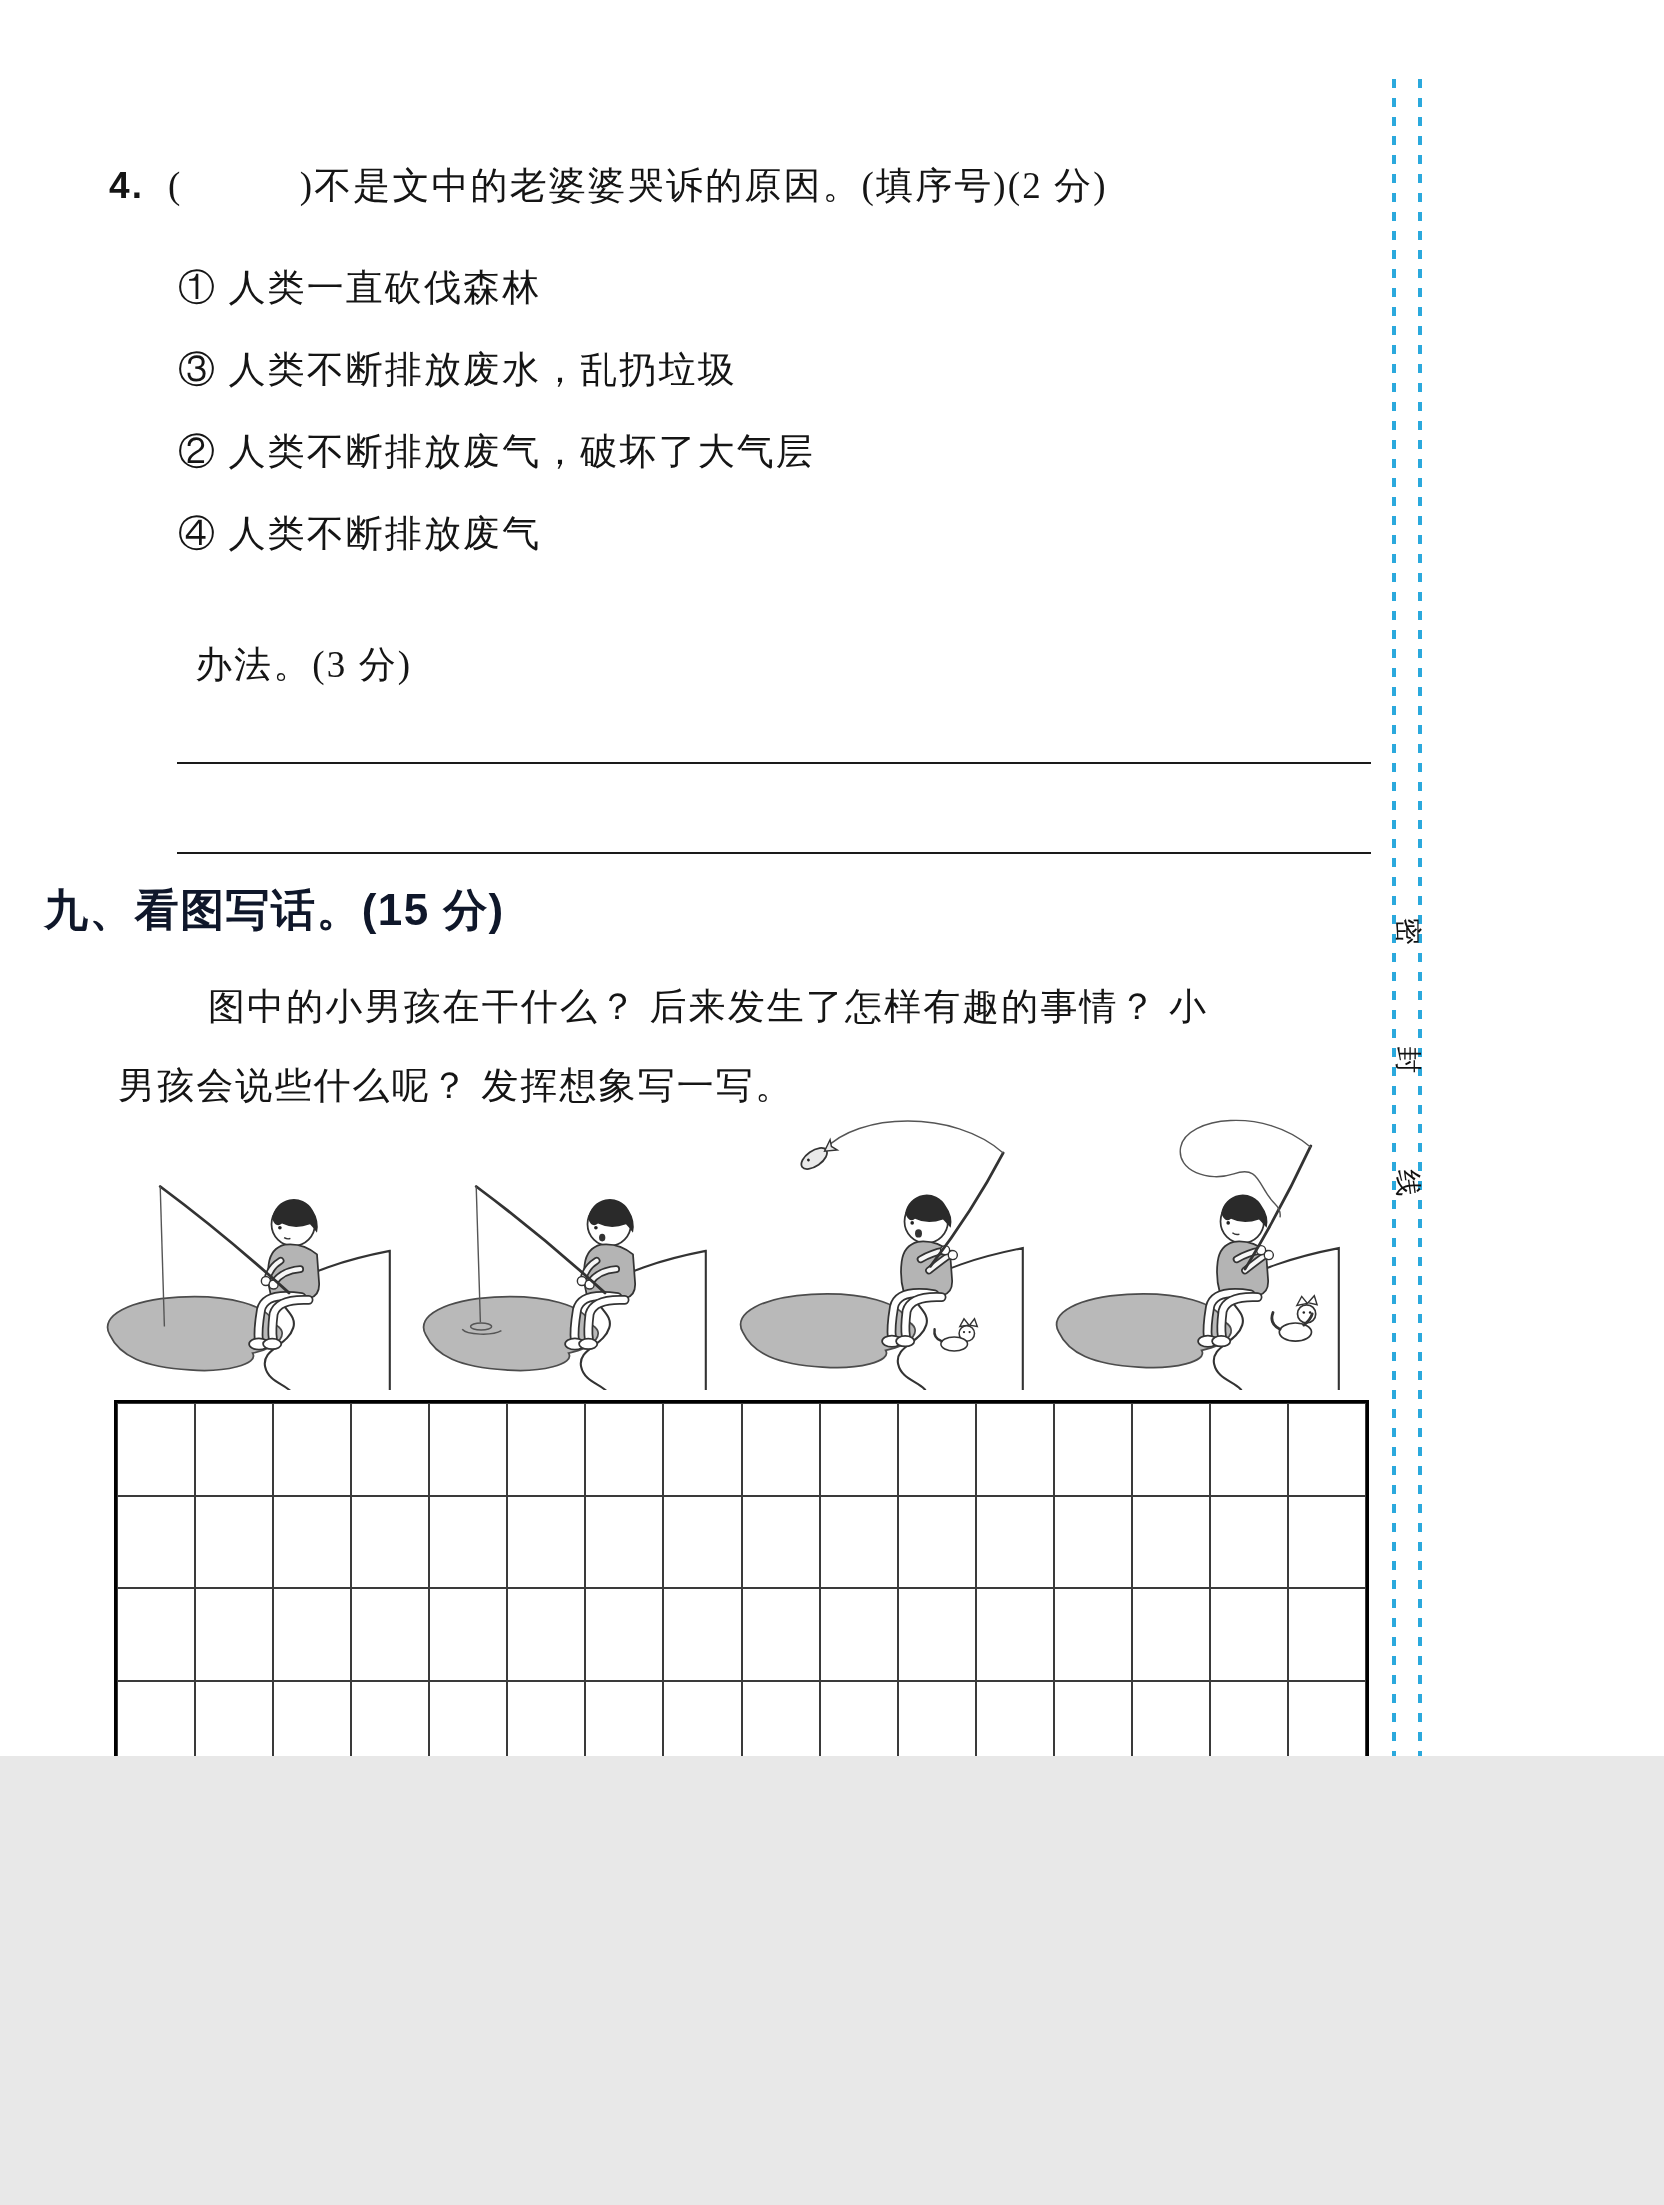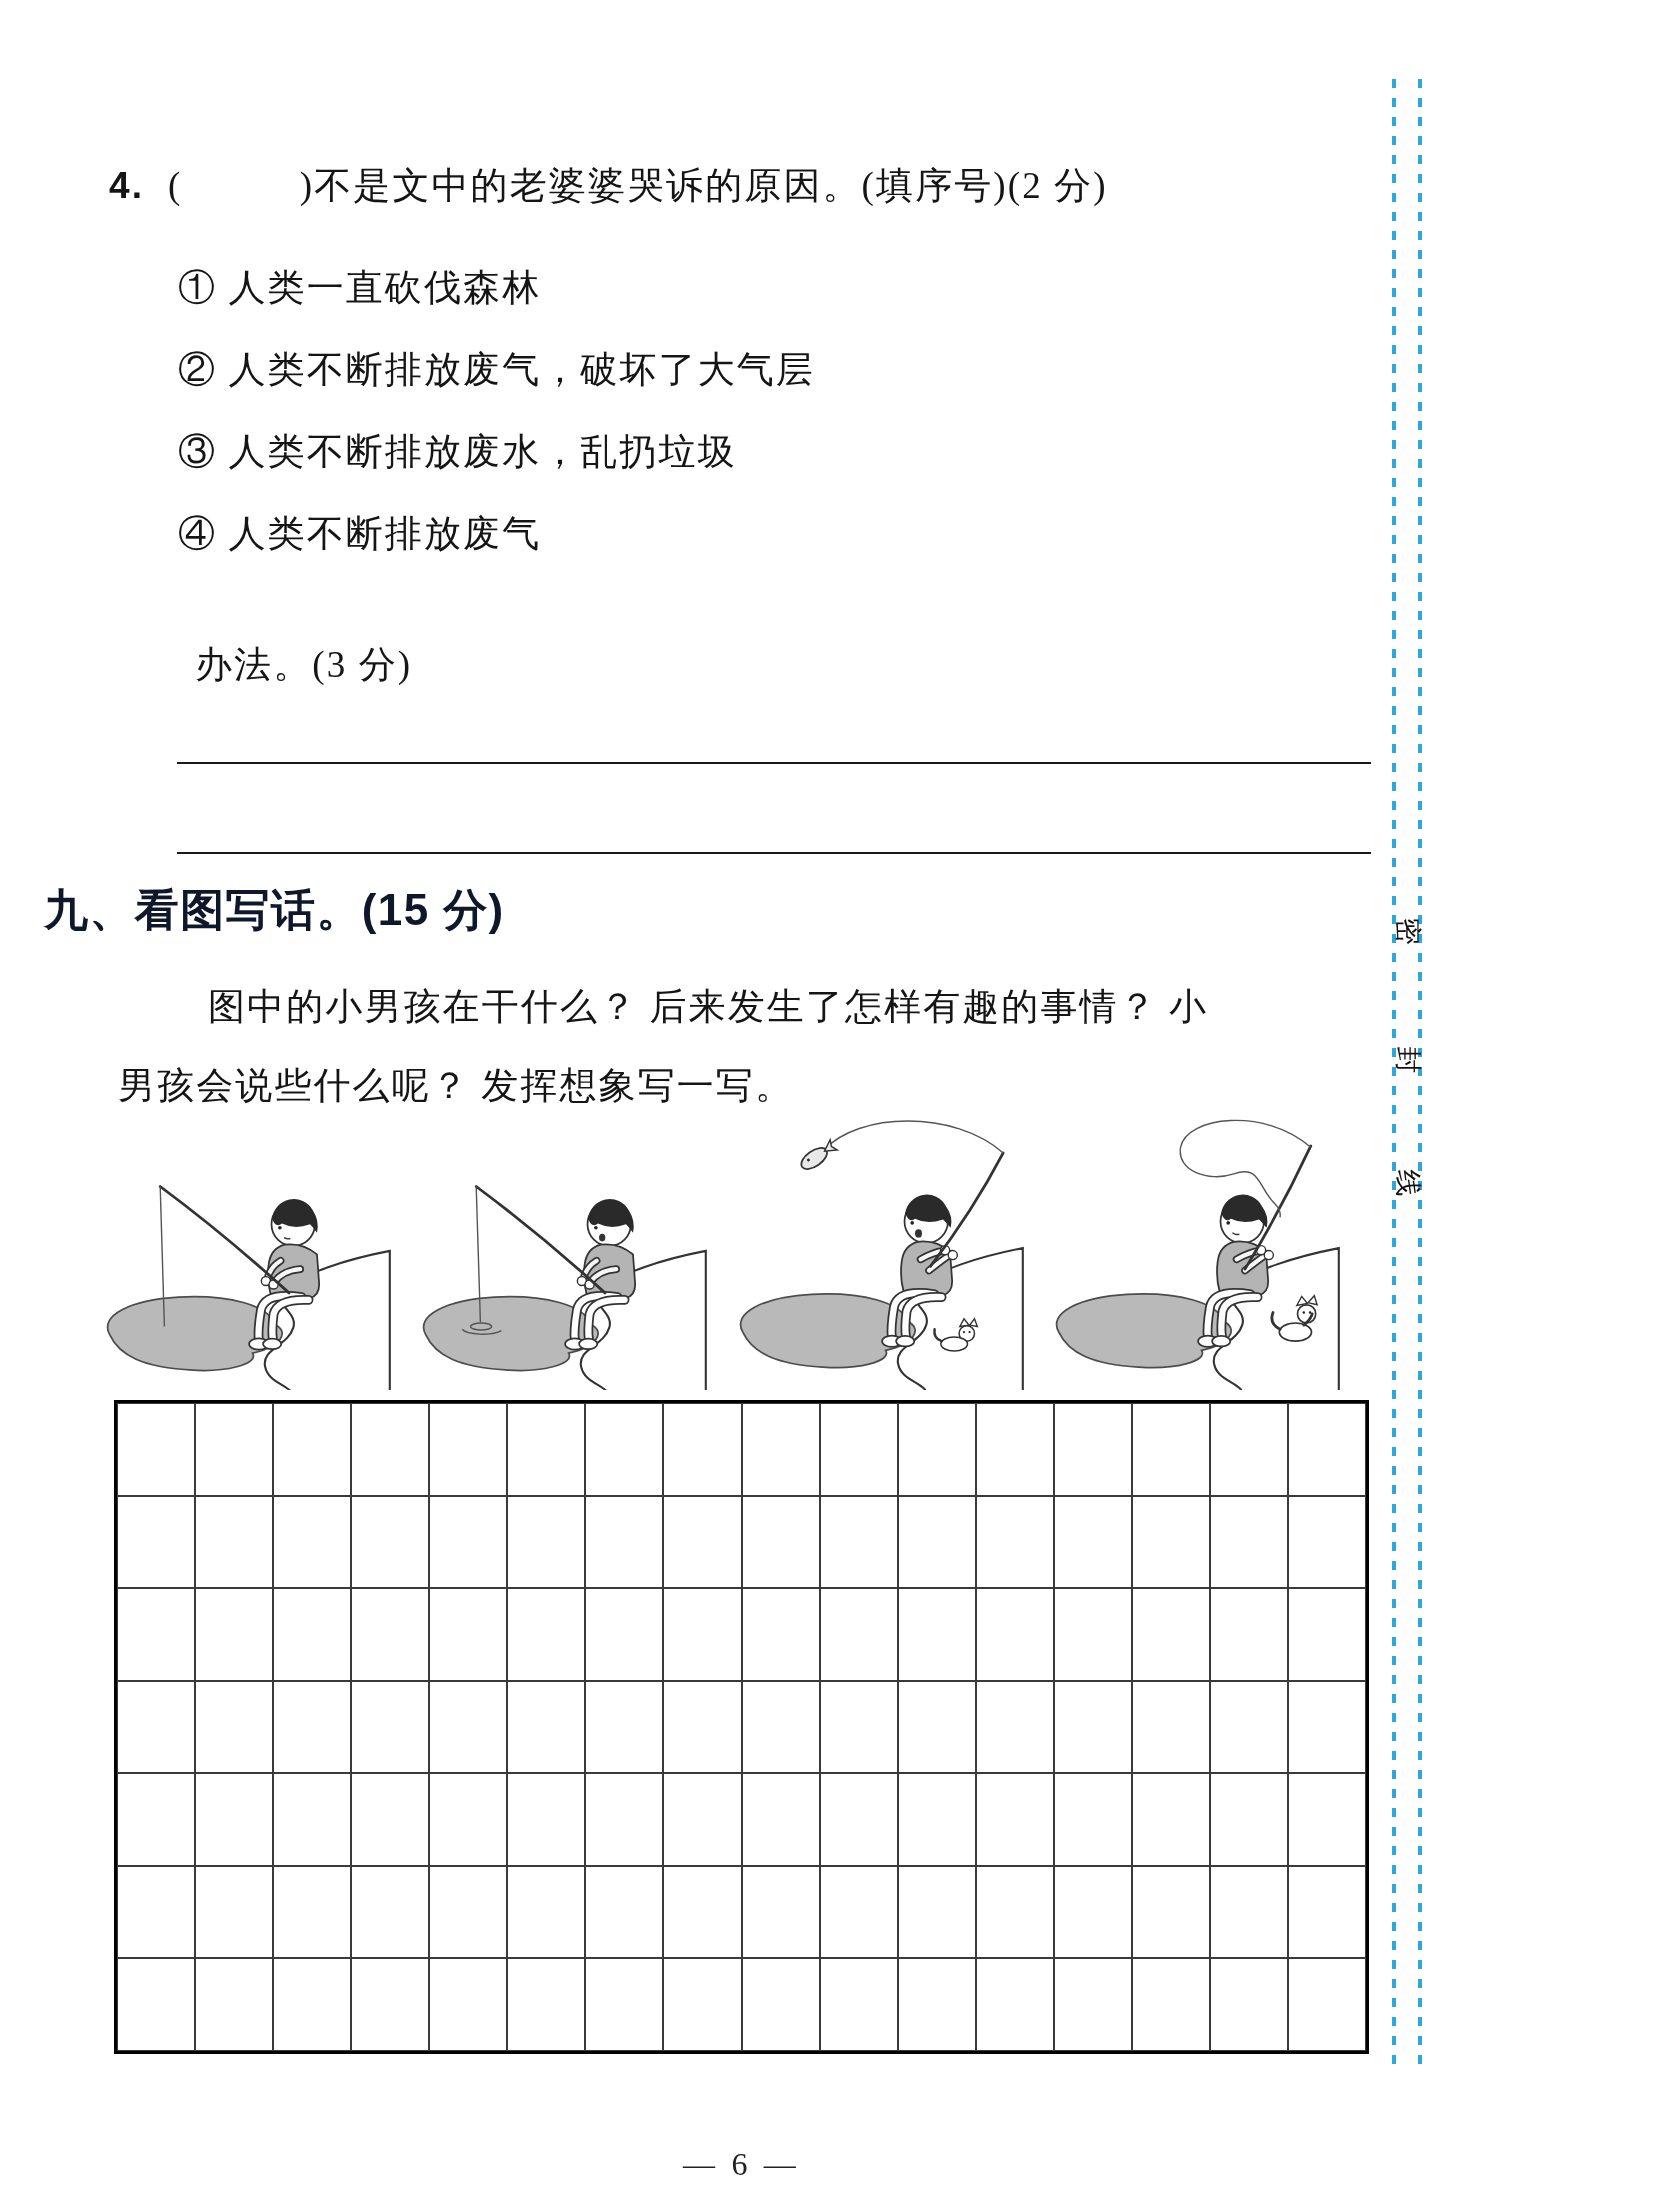--- a/index.html
+++ b/index.html
@@ -1,18 +1,18 @@
 <!DOCTYPE html>
 <html style="font-size:11.2px"><head>
 <meta charset="utf-8">
 <style>
   html,body{margin:0;padding:0;background:#e8e8e8;}
   .page{
     position:relative;
-    width:1665px;height:2205px;
+    width:1665px;height:1756px;
     background:#ffffff;
     font-family:"Liberation Serif","DejaVu Serif",serif;
     color:#151515;
     overflow:hidden;
   }
   
   .q-line{position:absolute;left:109px;width:1271px;font-size:37px;letter-spacing:2.1px;white-space:nowrap;}
   .q-num{font-family:"Liberation Sans","DejaVu Sans",sans-serif;font-weight:700;margin-right:24px;}
   .q4-opts{position:absolute;left:178px;top:247px;font-size:37px;letter-spacing:2.1px;line-height:82px;}
   .opt{white-space:nowrap;}
@@ -56,22 +56,22 @@
 </head>
 <body>
 
 <div class="page">
 
   <div class="q-line" style="top:161px;">
     <span class="q-num">4.</span><span>(　　　)不是文中的老婆婆哭诉的原因。(填序号)(2 分)</span>
   </div>
   <div class="q4-opts">
     <div class="opt">① 人类一直砍伐森林</div>
+    <div class="opt">③ 人类不断排放废水，乱扔垃圾</div>
     <div class="opt">② 人类不断排放废气，破坏了大气层</div>
-    <div class="opt">③ 人类不断排放废水，乱扔垃圾</div>
     <div class="opt">④ 人类不断排放废气</div>
   </div>
 
   <div class="q-line" style="top:640px;left:195px;">
     <span>办法。(3 分)</span>
   </div>
   <div class="answer-line" style="top:762px;"></div>
   <div class="answer-line" style="top:852px;"></div>
 
   <div class="section-title">九、看图写话。(15 分)</div>

